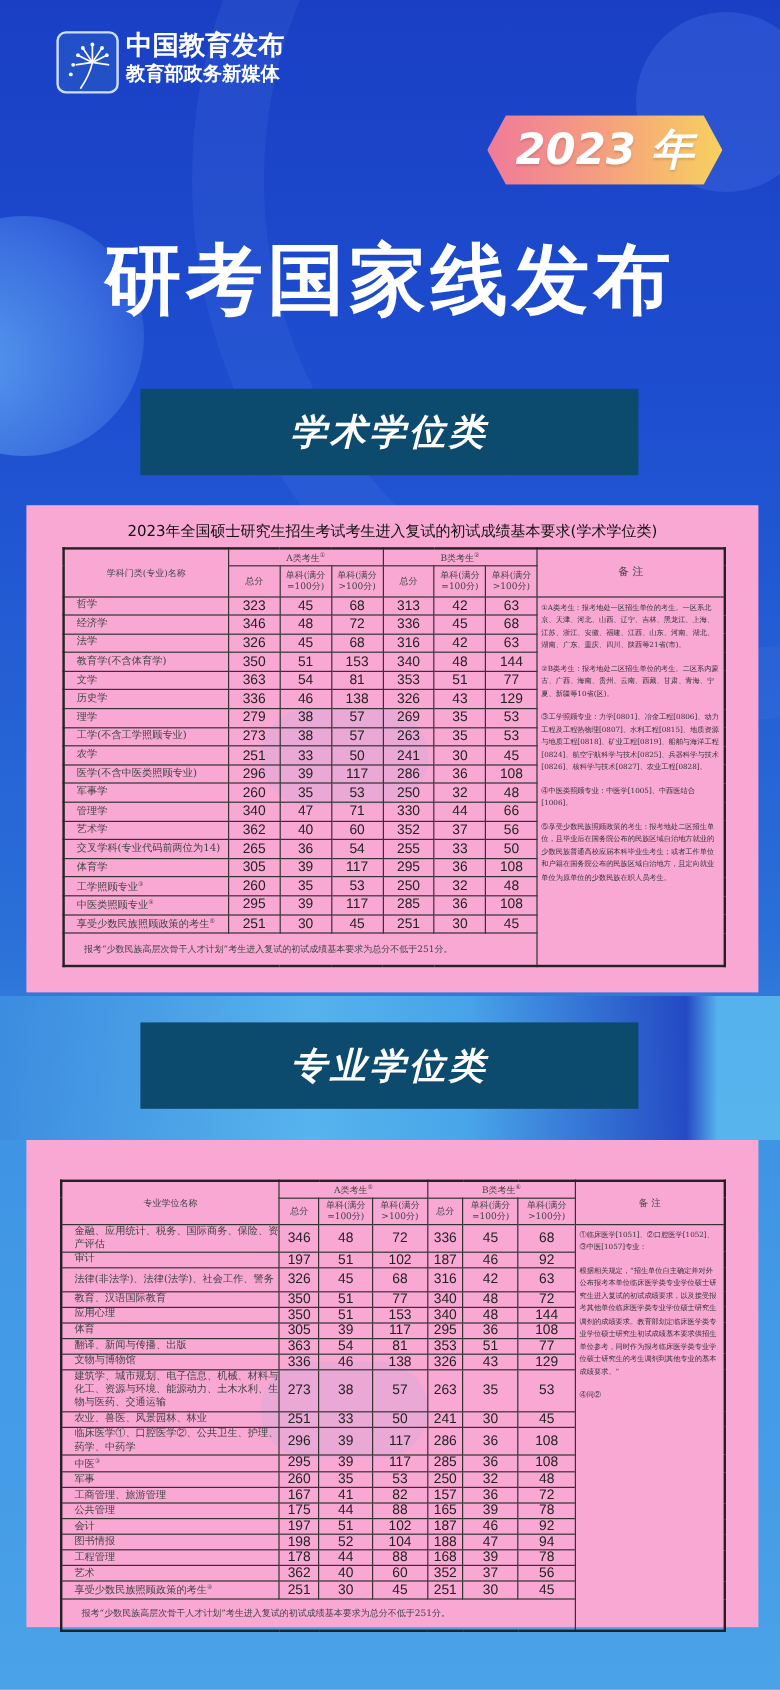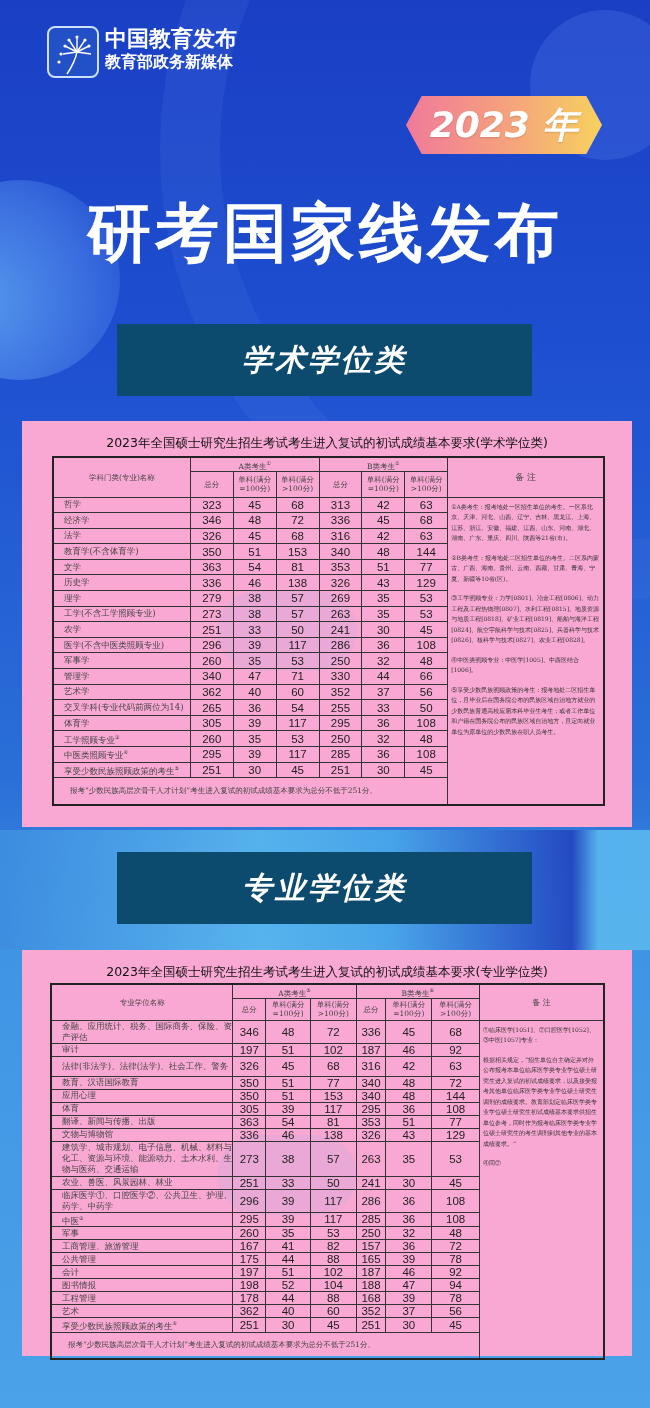--- a/index.html
+++ b/index.html
@@ -358,21 +358,20 @@
         <tr style="height: 27px;">
           <td colspan="7" class="footnote">报考“少数民族高层次骨干人才计划”考生进入复试的初试成绩基本要求为总分不低于251分。</td>
         </tr>
       </tbody>
   </table>
 </div>
 
 <div class="section-banner banner-2">专业学位类</div>
 
 <div class="doc-panel panel-2">
-  <div class="doc-title">2023年全国硕士研究生招生考试考生进入复试的初试成绩基本要求(专业学位类)</div>
   <div class="watermark" style="left:195px;top:185px;"></div>
   <table class="score t2" id="tbl-professional">
     <colgroup>
       <col style="width:171px">
         <col style="width:31px">
         <col style="width:42px">
         <col style="width:43px">
       <col style="width:28px">
         <col style="width:43px">
         <col style="width:45px">

